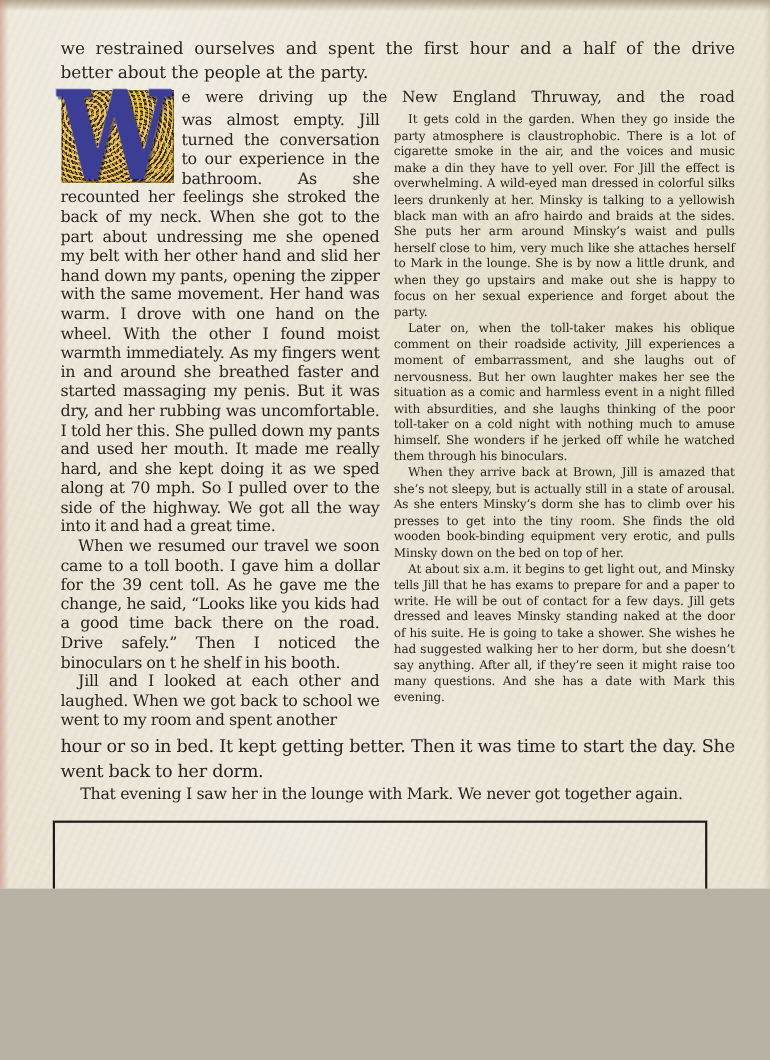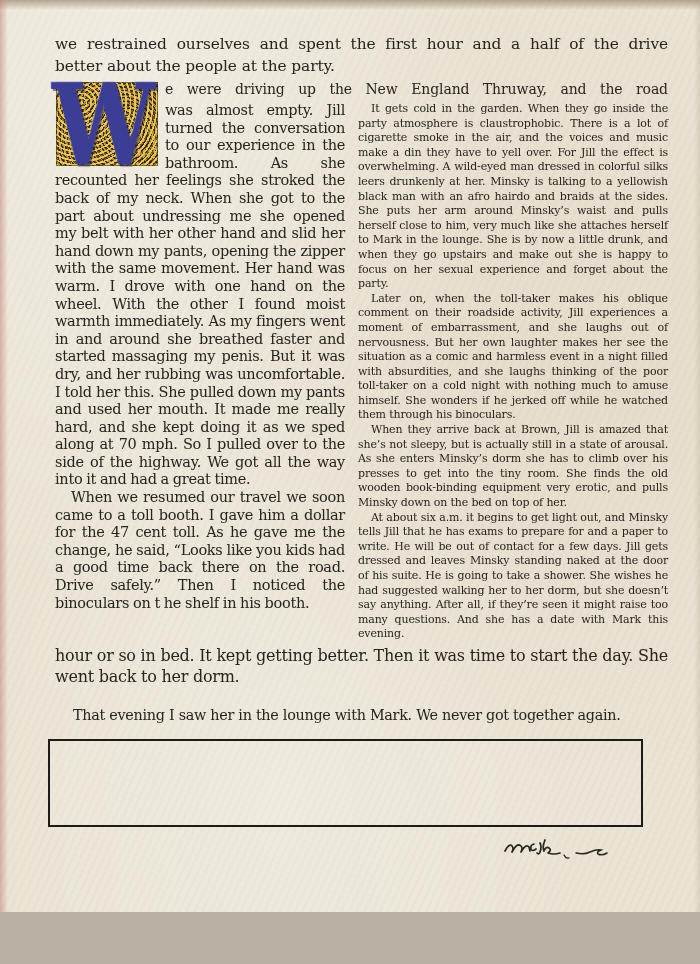--- a/index.html
+++ b/index.html
@@ -1,18 +1,18 @@
 <!DOCTYPE html>
 <html><head>
 <meta charset="utf-8">
 <style>
   html,body{margin:0;padding:0;background:#b8b2a4;}
   .scan{
     position:relative;
-    width:700px;height:912px;
+    width:700px;height:808px;
     margin:0 auto;
     overflow:hidden;
     color:#28231f;
     font-family:"DejaVu Serif", serif;
     background-color:#eae4d5;
     background-image:
       radial-gradient(ellipse at 18% 8%, rgba(255,255,255,.30), rgba(255,255,255,0) 45%),
       radial-gradient(ellipse at 85% 40%, rgba(214,203,178,.28), rgba(214,203,178,0) 55%),
       radial-gradient(ellipse at 40% 90%, rgba(255,255,255,.22), rgba(255,255,255,0) 50%),
       repeating-linear-gradient(115deg, rgba(190,178,152,.07) 0 3px, rgba(0,0,0,0) 3px 7px),
@@ -67,21 +67,21 @@
   .col-left p.ind{text-indent:16px;}
   .col-right{
     width:310px;flex:0 0 310px;
     font-size:11px;line-height:14.6px;
     letter-spacing:-.15px;
     text-align:justify;
   }
   .col-right p{margin:0;text-indent:13px;}
 
   .merge{margin-top:3px;font-size:16px;line-height:21.5px;letter-spacing:-.25px;text-align:justify;}
-  .closing{margin-top:16px;font-size:14.4px;line-height:22px;letter-spacing:-.3px;text-indent:18px;}
+  .closing{margin-top:0;font-size:14.4px;line-height:22px;letter-spacing:-.3px;text-indent:18px;}
 
   .answer-box{
     margin:13px 0 0 -7px;
     width:591px;height:84px;
     border:2px solid #1d1a17;
     background:rgba(255,255,255,.06);
   }
   .signature-row{display:flex;justify-content:flex-end;padding-right:58px;margin-top:1px;}
   .signature-row svg{display:block;}
 </style>
@@ -106,21 +106,22 @@
         <div class="gold-block"></div>
         <div class="dropcap-letter">W</div>
       </div>
 
       <div class="opening">e were driving up the New England Thruway, and the road</div>
 
       <div class="columns">
         <div class="col-left">
           <div class="dropcap-spacer"></div>
           <p>was almost empty.  Jill turned the conversation to our experience in the bathroom.  As she recounted her feelings she stroked the back of my neck.  When she got to the part about undressing me she opened my belt with her other hand and slid her hand down my pants, opening the zipper with the same movement.  Her hand was warm.  I drove with one hand on the wheel.  With the other I found moist warmth immediately.  As my fingers went in and around she breathed faster and started massaging my penis.  But it was dry, and her rubbing was uncomfortable. I told her this.  She pulled down my pants and used her mouth.  It made me really hard, and she kept doing it as we sped along at 70 mph.  So I pulled over to the side of the highway.  We got all the way into it and had a great time.</p>
-          <p class="ind">When we resumed our travel we soon came to a toll booth.  I gave him a dollar for the 47 cent toll.  As he gave me the change, he said, “Looks like you kids had a good time back there on the road.  Drive safely.”  Then I noticed the binoculars on t he shelf in his booth.</p>
+          <p class="ind">When we resumed our travel we soon came to a toll booth.  I gave him a dollar for the 39 cent toll.  As he gave me the change, he said, “Looks like you kids had a good time back there on the road.  Drive safely.”  Then I noticed the binoculars on t he shelf in his booth.</p>
+          <p class="ind">Jill and I looked at each other and laughed.  When we got back to school we went to my room and spent another</p>
         </div>
         <div class="col-right">
           <p>It gets cold in the garden.  When they go inside the party atmosphere is claustrophobic. There is a lot of cigarette smoke in the air, and the voices and music make a din they have to yell over.  For Jill the effect is overwhelming.  A wild-eyed man dressed in colorful silks leers drunkenly at her.  Minsky is talking to a yellowish black man with an afro hairdo and braids at the sides.  She puts her arm around Minsky’s waist and pulls herself close to him, very much like she attaches herself to Mark in the lounge. She is by now a little drunk, and when they go upstairs and make out she is happy to focus on her sexual experience and forget about the party.</p>
           <p>Later on, when the toll-taker makes his oblique comment on their roadside activity, Jill experiences a moment of embarrassment, and she laughs out of nervousness.  But her own laughter makes her see the situation as a comic and harmless event in a night filled with absurdities, and she laughs thinking of the poor toll-taker on a cold night with nothing much to amuse himself.  She wonders if he jerked off while he watched them through his binoculars.</p>
           <p>When they arrive back at Brown, Jill is amazed that she’s not sleepy, but is actually still in a state of arousal.  As she enters Minsky’s dorm she has to climb over his presses to get into the tiny room.  She finds the old wooden book-binding equipment very erotic, and pulls Minsky down on the bed on top of her.</p>
           <p>At about six a.m. it begins to get light out, and Minsky tells Jill that he has exams to prepare for and a paper to write.  He will be out of contact for a few days.  Jill gets dressed and leaves Minsky standing naked at the door of his suite. He is going to take a shower.  She wishes he had suggested walking her to her dorm, but she doesn’t say anything.  After all, if they’re seen it might raise too many questions.  And she has a date with Mark this evening.</p>
         </div>
       </div>
 
       <div class="merge">hour or so in bed.  It kept getting better.  Then it was time to start the day. She went back to her dorm.</div>

